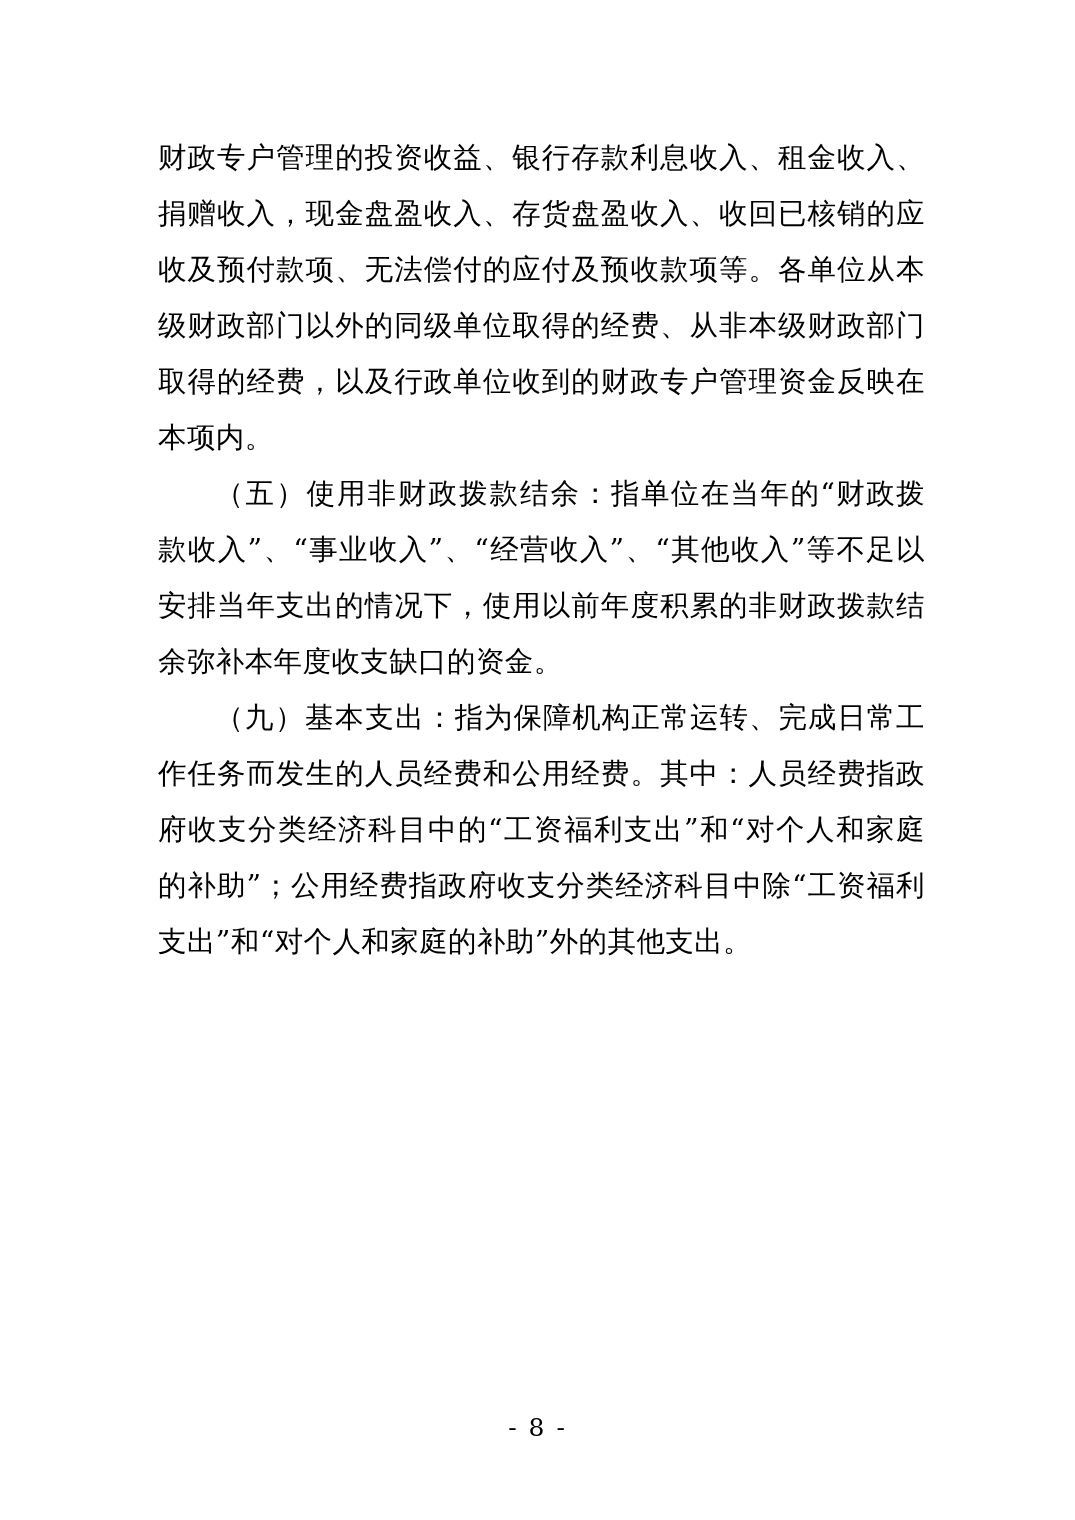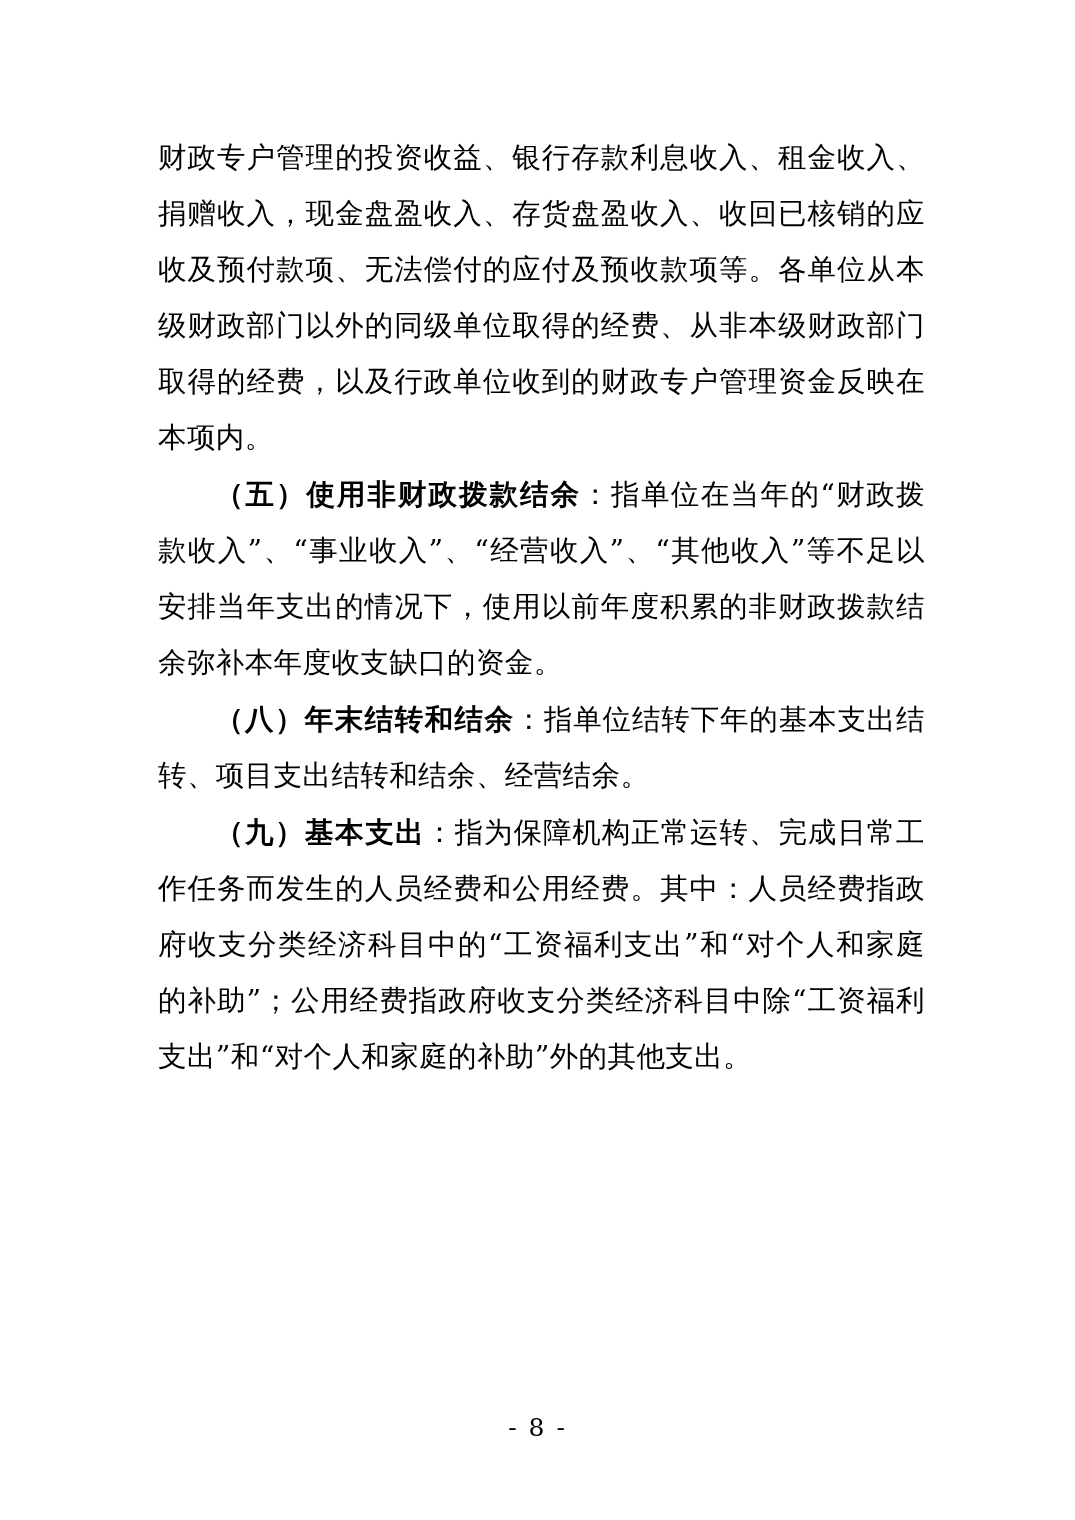--- a/index.html
+++ b/index.html
@@ -32,21 +32,21 @@
     letter-spacing: 0.4px;
   }
   .para {
     margin: 0;
     text-indent: 0;
   }
   .para.indent {
     text-indent: 57px;
   }
   .lead {
-    font-weight: bold;
+    font-weight: normal;
     letter-spacing: 1px;
   }
   .footer {
     position: absolute;
     left: 0;
     right: 0;
     bottom: 78px;
     text-align: center;
     font-size: 25px;
     font-family: "DejaVu Serif", "Liberation Serif", serif;
@@ -62,23 +62,20 @@
     <p class="para">
       <span>财政专户管理的投资收益、银行存款利息收入、租金收入、捐赠收入，现金盘盈收入、存货盘盈收入、收回已核销的应收及预付款项、无法偿付的应付及预收款项等。各单位从本级财政部门以外的同级单位取得的经费、从非本级财政部门取得的经费，以及行政单位收到的财政专户管理资金反映在本项内。</span>
     </p>
 
     <p class="para indent">
       <span class="lead">（五）使用非财政拨款结余</span><span>：指单位在当年的“财政拨款收入”、“事业收入”、“经营收入”、“其他收入”等不足以安排当年支出的情况下，使用以前年度积累的非财政拨款结余弥补本年度收支缺口的资金。</span>
     </p>
 
 
 
-    <p class="para indent">
-      <span class="lead">（八）年末结转和结余</span><span>：指单位结转下年的基本支出结转、项目支出结转和结余、经营结余。</span>
-    </p>
 
     <p class="para indent">
       <span class="lead">（九）基本支出</span><span>：指为保障机构正常运转、完成日常工作任务而发生的人员经费和公用经费。其中：人员经费指政府收支分类经济科目中的“工资福利支出”和“对个人和家庭的补助”；公用经费指政府收支分类经济科目中除“工资福利支出”和“对个人和家庭的补助”外的其他支出。</span>
     </p>
 
   </div>
 </div>
 
 <div class="footer">- 8 -</div>
 

